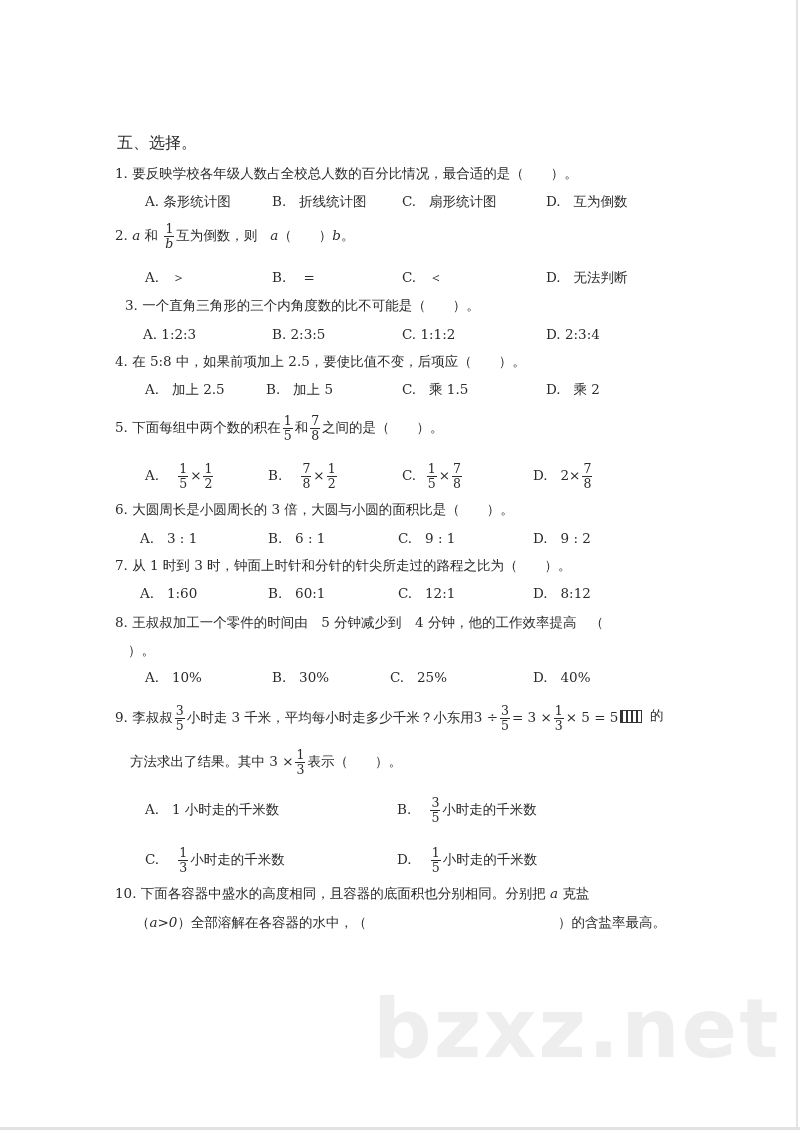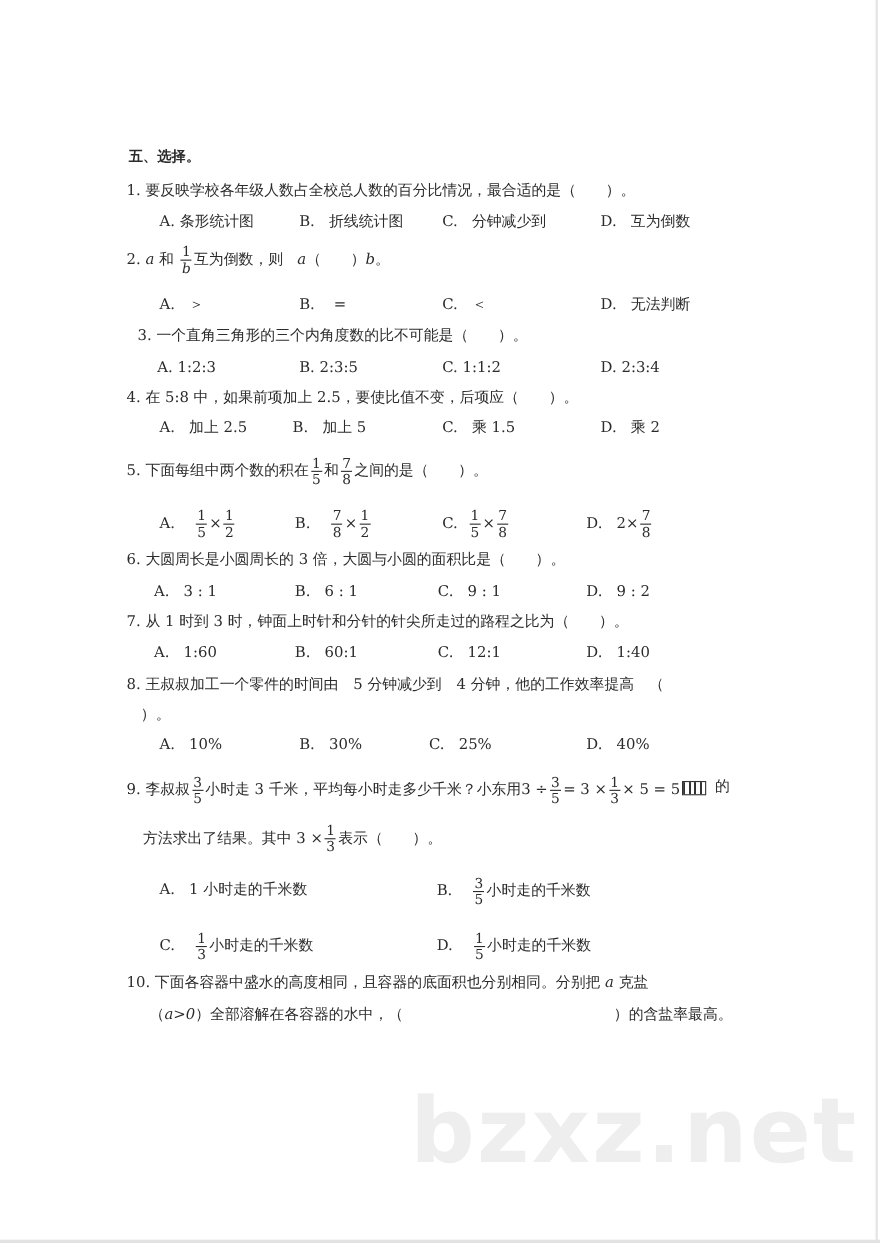--- a/index.html
+++ b/index.html
@@ -3,21 +3,21 @@
 <meta charset="utf-8">
 <style>
   html, body { margin: 0; padding: 0; }
   body {
     width: 800px; height: 1134px; background: #ffffff; position: relative; overflow: hidden;
     font-family: "DejaVu Serif", "Liberation Serif", serif; color: #2b2b2b;
   }
   .page-border-right { position: absolute; left: 796px; top: 0; width: 2px; height: 1130px; background: #e4e4e4; }
   .page-border-bottom { position: absolute; left: 0; top: 1127px; width: 800px; height: 3px; background: #e2e2e2; }
   .line { position: absolute; white-space: nowrap; font-size: 13.5px; line-height: 18px; }
-  .title { font-family: "DejaVu Sans", "Liberation Sans", sans-serif; font-weight: bold; font-size: 13px; }
+  .title { font-family: "DejaVu Sans", "Liberation Sans", sans-serif; font-weight: normal; font-size: 16px; }
   .opt { position: absolute; white-space: nowrap; font-size: 13.5px; line-height: 18px; }
   .frac { display: inline-flex; flex-direction: column; align-items: center; vertical-align: middle; font-size: 12.5px; line-height: 14px; margin: 0 2px; }
   .frac .num { border-bottom: 1px solid #2b2b2b; padding: 0 1px; }
   .frac .den { padding: 0 1px; }
   .it { font-style: italic; }
   .watermark {
     position: absolute; left: 373px; top: 988px; font-family: "DejaVu Sans", sans-serif; font-weight: bold;
     font-size: 82px; letter-spacing: 2px; color: #eeeeee; line-height: 1;
   }
   .box-glyph { display:inline-block; width: 20px; height: 11px; border: 1px solid #333; margin-left: 2px; vertical-align: -1px; background: repeating-linear-gradient(90deg,#333 0 2px,#fff 2px 5px); }
@@ -29,21 +29,21 @@
 <div class="page-border-bottom"></div>
 
 <div class="line title" style="left:117px; top:134px;">五、选择。</div>
 
 <div class="line" style="left:115px; top:164px;">
   <span>1.</span>
   <span>要反映学校各年级人数占全校总人数的百分比情况，最合适的是（　　）。</span>
 </div>
 <div class="opt" style="left:145px; top:192px;"><span>A.</span> <span>条形统计图</span></div>
 <div class="opt" style="left:272px; top:192px;"><span>B.</span>&nbsp;&nbsp; <span>折线统计图</span></div>
-<div class="opt" style="left:402px; top:192px;"><span>C.</span>&nbsp;&nbsp; <span>分钟减少到</span></div>
+<div class="opt" style="left:402px; top:192px;"><span>C.</span>&nbsp;&nbsp; <span>扇形统计图</span></div>
 <div class="opt" style="left:546px; top:192px;"><span>D.</span>&nbsp;&nbsp; <span>互为倒数</span></div>
 
 <div class="line" style="left:115px; top:222px;">
   <span>2.</span>
   <span class="it">a</span>
   <span>和</span>
   <span class="frac">
       <span class="num">1</span>
       <span class="den it">b</span>
     </span><span>互为倒数，则</span>&nbsp;&nbsp;
@@ -125,21 +125,21 @@
 <div class="opt" style="left:268px; top:529px;"><span>B.</span>&nbsp;&nbsp; <span>6 : 1</span></div>
 <div class="opt" style="left:398px; top:529px;"><span>C.</span>&nbsp;&nbsp; <span>9 : 1</span></div>
 <div class="opt" style="left:533px; top:529px;"><span>D.</span>&nbsp;&nbsp; <span>9 : 2</span></div>
 
 <div class="line" style="left:115px; top:556px;">
   <span>7.</span> <span>从 1 时到 3 时，钟面上时针和分针的针尖所走过的路程之比为（　　）。</span>
 </div>
 <div class="opt" style="left:140px; top:584px;"><span>A.</span>&nbsp;&nbsp; <span>1:60</span></div>
 <div class="opt" style="left:268px; top:584px;"><span>B.</span>&nbsp;&nbsp; <span>60:1</span></div>
 <div class="opt" style="left:398px; top:584px;"><span>C.</span>&nbsp;&nbsp; <span>12:1</span></div>
-<div class="opt" style="left:533px; top:584px;"><span>D.</span>&nbsp;&nbsp; <span>1:40</span></div>
+<div class="opt" style="left:533px; top:584px;"><span>D.</span>&nbsp;&nbsp; <span>8:12</span></div>
 
 <div class="line" style="left:115px; top:613px;">
   <span>8.</span> <span>王叔叔加工一个零件的时间由　5 分钟减少到　4 分钟，他的工作效率提高　（</span>
 </div>
 <div class="line" style="left:128px; top:641px;">）。</div>
 <div class="opt" style="left:145px; top:668px;"><span>A.</span>&nbsp;&nbsp; <span>10%</span></div>
 <div class="opt" style="left:272px; top:668px;"><span>B.</span>&nbsp;&nbsp; <span>30%</span></div>
 <div class="opt" style="left:390px; top:668px;"><span>C.</span>&nbsp;&nbsp; <span>25%</span></div>
 <div class="opt" style="left:533px; top:668px;"><span>D.</span>&nbsp;&nbsp; <span>40%</span></div>
 

